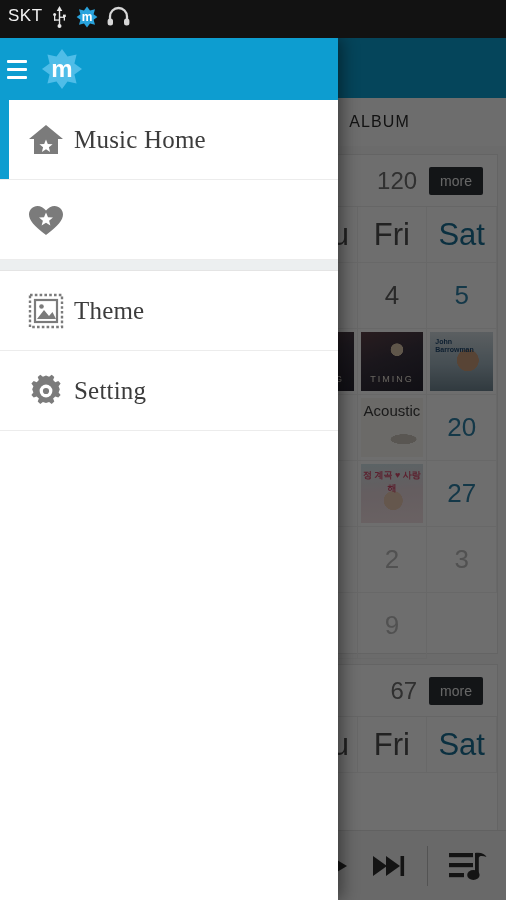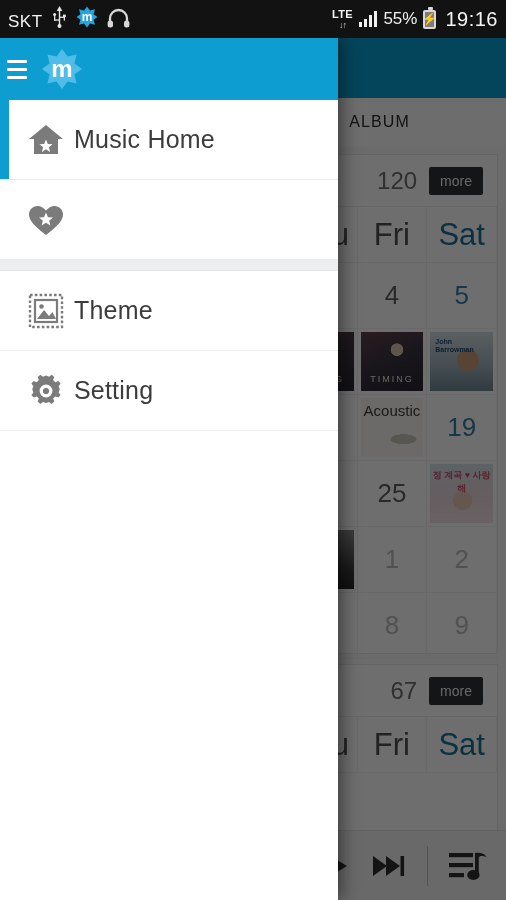--- a/index.html
+++ b/index.html
@@ -18,21 +18,21 @@
 
   
   #statusbar {
     position: absolute; top: 0; left: 0;
     width: 506px; height: 38px;
     background: #121212;
     display: flex; align-items: center;
     padding: 0 8px;
     z-index: 60;
   }
-  .sb-left { display: flex; align-items: flex-end; gap: 9px; }
+  .sb-left { display: flex; align-items: flex-start; gap: 9px; }
   .sb-right { display: flex; align-items: center; gap: 6px; margin-left: auto; }
   .carrier {
     color: #f2f2f2; font-size: 17px; letter-spacing: .5px;
     font-family: "Liberation Sans", sans-serif;
   }
   .sb-pct { color: #efefef; font-size: 17px; }
   .sb-clock { color: #f5f5f5; font-size: 20px; letter-spacing: .5px; margin-left: 3px; }
   .lte-wrap { display:flex; flex-direction:column; align-items:center; line-height:1; }
   .lte-txt { color:#f2f2f2; font-size:11px; font-weight:bold; letter-spacing:.3px; }
   .lte-arrows { color:#cfcfcf; font-size:9px; margin-top:1px; letter-spacing:-1px;}
@@ -208,21 +208,21 @@
   .nav-item.selected::before{
     content:""; position:absolute; left:0; top:0; bottom:0;
     width:9px; background:#0d9dd0;
   }
   .nav-icon{
     width:56px; flex:0 0 56px; margin-left:18px;
     display:flex; align-items:center; justify-content:center;
   }
   .nav-label{
     font-size:25px; color:#3c3c3c; letter-spacing:.2px;
-    font-family:Liberation Sans, sans-serif;
+    font-family:Liberation Serif, serif;
   }
   .nav-sep{ height:11px; background:#eceff0; border-bottom:1px solid #e4e4e4; }
 </style>
 </head>
 <body>
 
 <div id="screen">
 
   <div id="statusbar">
     <div class="sb-left">
@@ -250,37 +250,20 @@
       </span>
       <span class="ico-head">
         <svg width="23" height="20" viewBox="0 0 23 20">
           <path d="M3 14 V10.5 a8.5 8.5 0 0 1 17 0 V14" fill="none" stroke="#d7d7d7" stroke-width="2.3"></path>
           <rect x="0.6" y="12.6" width="5.4" height="7" rx="2.5" fill="#d7d7d7"></rect>
           <rect x="17" y="12.6" width="5.4" height="7" rx="2.5" fill="#d7d7d7"></rect>
         </svg>
       </span>
     </div>
 
-    <div class="sb-right">
-      <span class="lte-wrap">
-        <span class="lte-txt">LTE</span>
-        <span class="lte-arrows">↓↑</span>
-      </span>
-      <span class="sig">
-          <i></i>
-          <i></i>
-          <i></i>
-          <i></i>
-        </span>
-      <span class="sb-pct">55%</span>
-      <span class="batt">
-          <span class="bolt">⚡</span>
-        </span>
-      <span class="sb-clock">19:16</span>
-    </div>
   </div>
 
   <div id="bg-app">
 
     <div id="bg-actionbar"></div>
 
     <div id="bg-tabs">
       <div class="bg-tab">FOLDER</div>
       <div class="bg-tab">ALBUM</div>
     </div>
@@ -356,23 +339,20 @@
             <div class="cal-cell">
               <div class="cal-num">16</div>
             </div>
             <div class="cal-cell">
               <div class="cal-num">17</div>
             </div>
             <div class="cal-cell">
               <div class="cal-art art-acoustic"></div>
             </div>
             <div class="cal-cell">
-              <div class="cal-num sat">19</div>
-            </div>
-            <div class="cal-cell">
               <div class="cal-num sun">20</div>
             </div>
             <div class="cal-cell">
               <div class="cal-num">21</div>
             </div>
             <div class="cal-cell">
               <div class="cal-num">22</div>
             </div>
             <div class="cal-cell">
               <div class="cal-num">23</div>

